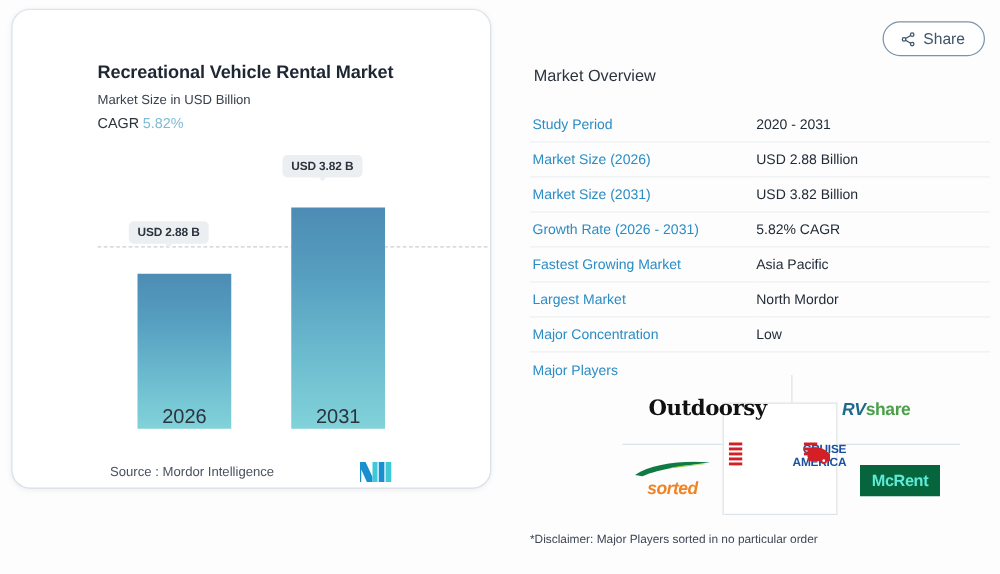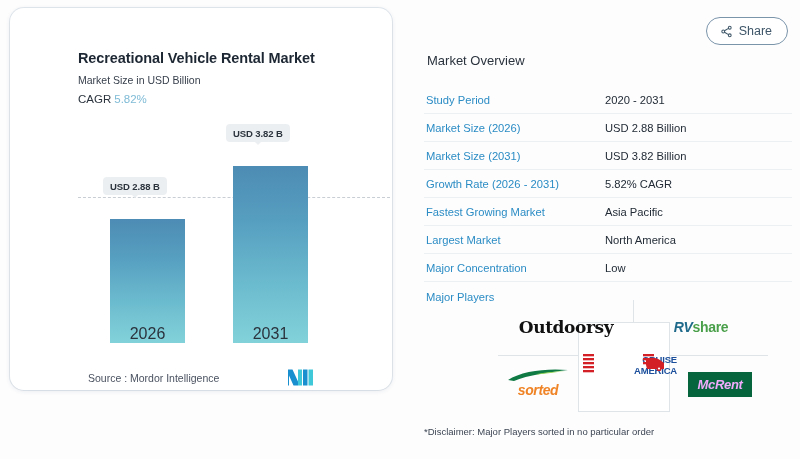--- a/index.html
+++ b/index.html
@@ -342,24 +342,23 @@
     position: absolute;
     left: 62px;
     top: 5px;
     width: 20px;
     height: 16px;
   }
 
   
   #logo-mcrent {
     background: #07653e;
-    color: #f0abfc;
+    color: #5eead4;
     font-size: 13px;
     font-weight: bold;
-    font-style: italic;
     padding: 5px 9px;
     letter-spacing: -0.3px;
   }
 
   #disclaimer {
     position: absolute;
     left: 14px;
     top: 418px;
     font-size: 9.5px;
     color: #3d4653;
@@ -434,21 +433,21 @@
         <tr>
           <td class="k">Growth Rate (2026 - 2031)</td>
           <td class="v">5.82% CAGR</td>
         </tr>
         <tr>
           <td class="k">Fastest Growing Market</td>
           <td class="v">Asia Pacific</td>
         </tr>
         <tr>
           <td class="k">Largest Market</td>
-          <td class="v">North America</td>
+          <td class="v">North Mordor</td>
         </tr>
         <tr>
           <td class="k">Major Concentration</td>
           <td class="v">Low</td>
         </tr>
       </tbody>
     </table>
 
     <div id="major-players-label">Major Players</div>
 

